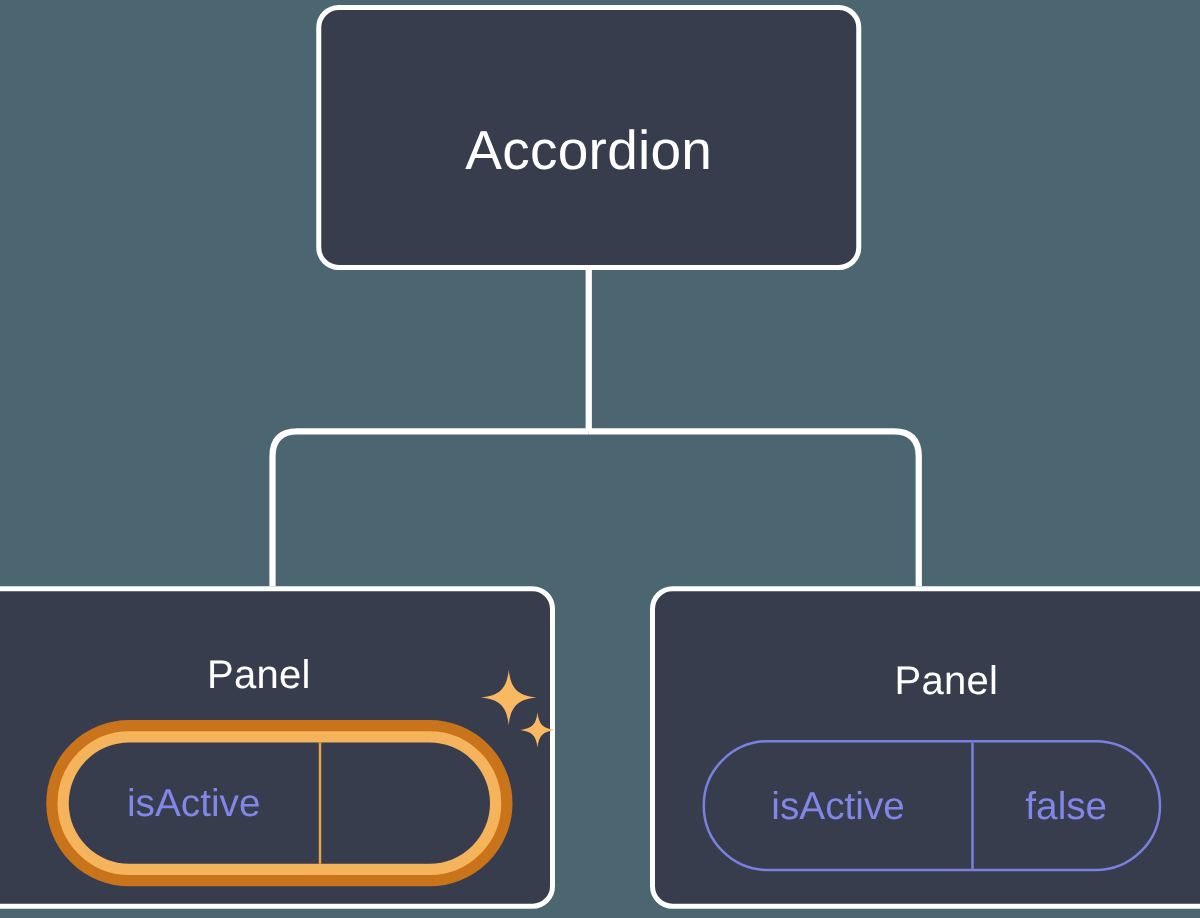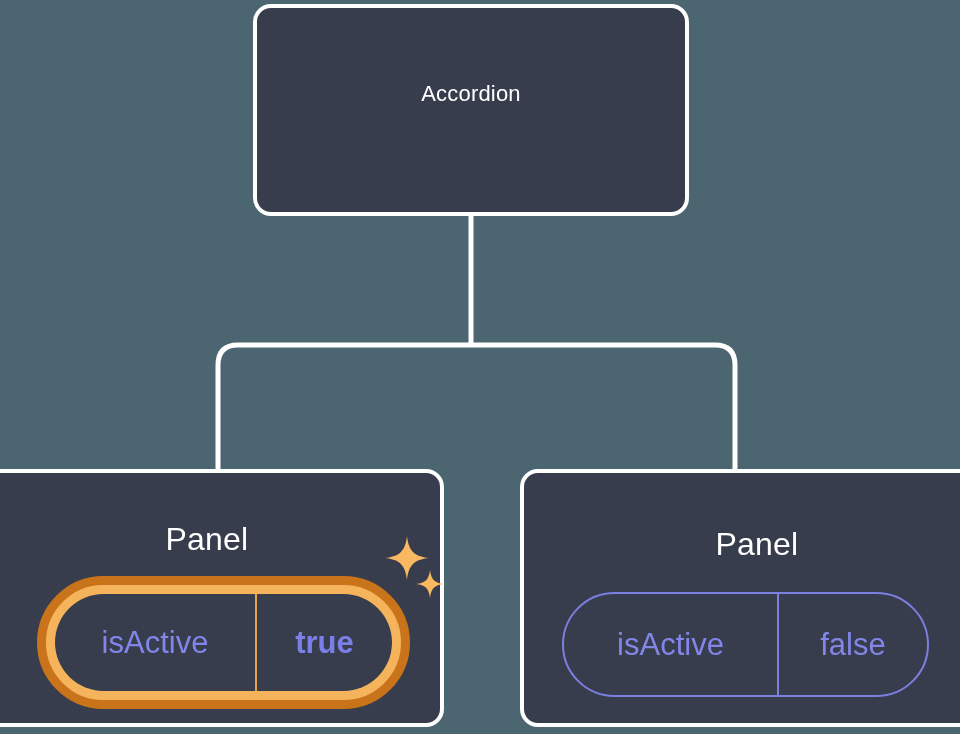--- a/index.html
+++ b/index.html
@@ -59,22 +59,22 @@
     position: absolute;
     left: 0;
     right: 0;
     text-align: center;
     color: #ffffff;
     font-weight: 400;
     letter-spacing: 0.2px;
     white-space: nowrap;
   }
   .node-root .node-title {
-    top: 73px;
-    font-size: 22px;
+    top: 88px;
+    font-size: 44px;
   }
   .node-panel-left .node-title {
     top: 48px;
     font-size: 32px;
   }
   .node-panel-right .node-title {
     top: 53px;
     font-size: 32px;
   }
 
@@ -187,21 +187,20 @@
   <div class="node node-root">
     <div class="node-title">Accordion</div>
   </div>
 
   <div class="node node-panel-left">
     <div class="node-title">Panel</div>
 
     <div class="pill pill-highlight">
       <div class="pill-inner">
         <div class="pill-cell cell-key">isActive</div>
-        <div class="pill-cell cell-val">true</div>
       </div>
     </div>
   </div>
 
   <svg class="sparkle sparkle-big" viewBox="0 0 100 100" aria-hidden="true">
     <path d="M50 0 C54 34 66 46 100 50 C66 54 54 66 50 100 C46 66 34 54 0 50 C34 46 46 34 50 0 Z" fill="#f9b963"></path>
   </svg>
   <svg class="sparkle sparkle-small" viewBox="0 0 100 100" aria-hidden="true">
     <path d="M50 0 C54 34 66 46 100 50 C66 54 54 66 50 100 C46 66 34 54 0 50 C34 46 46 34 50 0 Z" fill="#f9b963"></path>
   </svg>

